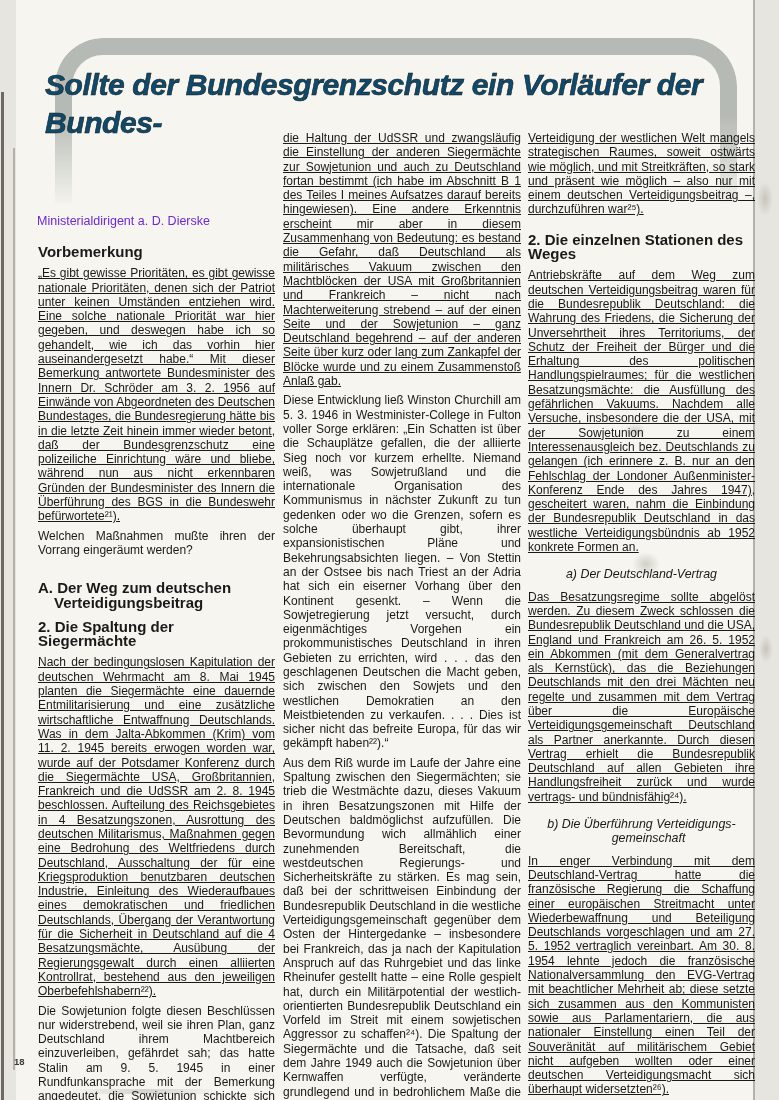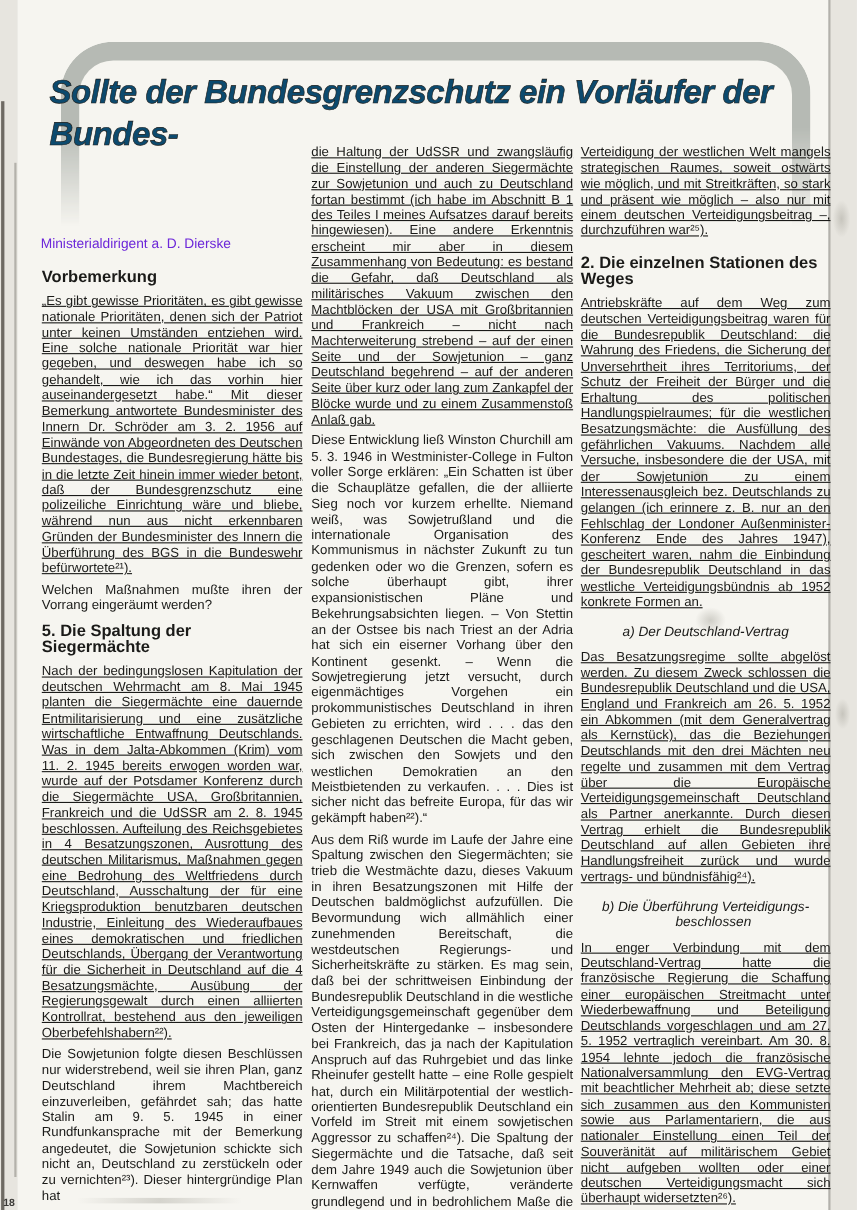--- a/index.html
+++ b/index.html
@@ -59,21 +59,21 @@
 
   .bhead { font-size:15px; font-weight:bold; margin:16px 0 7px; text-align:left; }
   .bhead.first { margin-top:0; }
   .bhead.h-a { margin:24px 0 0; }
   .bhead.h-1 { margin:10px 0 7px; }
   .bhead .cont { display:block; padding-left:16px; }
 
   .subhead { font-size:12.4px; font-style:italic; font-weight:normal; margin:13px 0 8px; text-align:center; }
   .subhead .cont { display:block; padding-left:14px; }
 
-  .pagenum { position:absolute; left:3px; top:1056px; font-size:9.5px; font-weight:bold; color:#3a3936;margin-top:32px; }
+  .pagenum { position:absolute; left:14px; top:1056px; font-size:9.5px; font-weight:bold; color:#3a3936; }
 </style>
 </head>
 <body>
 
 <div class="paper"></div>
 <div class="frame"></div>
 <div class="edge-dark"></div>
 <div class="edge-thin"></div>
 <div class="edge-right"></div>
 <div class="speck s1"></div>
@@ -85,39 +85,43 @@
 <h1 class="title">
   <span>Sollte der Bundesgrenzschutz ein Vorläufer der Bundes-</span>
 </h1>
 
 <div class="author">Ministerialdirigent a. D. Dierske</div>
 
 <div class="col col1">
   <h3 class="bhead first">Vorbemerkung</h3>
   <p class="first">„Es gibt gewisse Prioritäten, es gibt gewisse nationale Prioritäten, denen sich der Patriot unter keinen Umständen entziehen wird. Eine solche nationale Priorität war hier gegeben, und deswegen habe ich so gehandelt, wie ich das vorhin hier auseinandergesetzt habe.“ Mit dieser Bemerkung antwortete Bundesminister des Innern Dr. Schröder am 3. 2. 1956 auf Einwände von Abgeordneten des Deutschen Bundestages, die Bundesregierung hätte bis in die letzte Zeit hinein immer wieder betont, daß der Bundesgrenzschutz eine polizeiliche Einrichtung wäre und bliebe, während nun aus nicht erkennbaren Gründen der Bundesminister des Innern die Überführung des BGS in die Bundeswehr befürwortete²¹).</p>
   <p>Welchen Maßnahmen mußte ihren der Vorrang eingeräumt werden?</p>
-  <h3 class="bhead h-1">5. Die Spaltung der Siegermächte</h3>
+  <h3 class="bhead h-a">
+    <span>A. Der Weg zum deutschen</span>
+    <span class="cont">Verteidigungsbeitrag</span>
+  </h3>
+  <h3 class="bhead h-1">2. Die Spaltung der Siegermächte</h3>
   <p class="first">Nach der bedingungslosen Kapitulation der deutschen Wehrmacht am 8. Mai 1945 planten die Siegermächte eine dauernde Entmilitarisierung und eine zusätzliche wirtschaftliche Entwaffnung Deutschlands. Was in dem Jalta-Abkommen (Krim) vom 11. 2. 1945 bereits erwogen worden war, wurde auf der Potsdamer Konferenz durch die Siegermächte USA, Großbritannien, Frankreich und die UdSSR am 2. 8. 1945 beschlossen. Aufteilung des Reichsgebietes in 4 Besatzungszonen, Ausrottung des deutschen Militarismus, Maßnahmen gegen eine Bedrohung des Weltfriedens durch Deutschland, Ausschaltung der für eine Kriegsproduktion benutzbaren deutschen Industrie, Einleitung des Wiederaufbaues eines demokratischen und friedlichen Deutschlands, Übergang der Verantwortung für die Sicherheit in Deutschland auf die 4 Besatzungsmächte, Ausübung der Regierungsgewalt durch einen alliierten Kontrollrat, bestehend aus den jeweiligen Oberbefehlshabern²²).</p>
   <p>Die Sowjetunion folgte diesen Beschlüssen nur widerstrebend, weil sie ihren Plan, ganz Deutschland ihrem Machtbereich einzuverleiben, gefährdet sah; das hatte Stalin am 9. 5. 1945 in einer Rundfunkansprache mit der Bemerkung angedeutet, die Sowjetunion schickte sich nicht an, Deutschland zu zerstückeln oder zu vernichten²³). Dieser hintergründige Plan hat</p>
 </div>
 
 <div class="col col2">
   <p class="first">die Haltung der UdSSR und zwangsläufig die Einstellung der anderen Siegermächte zur Sowjetunion und auch zu Deutschland fortan bestimmt (ich habe im Abschnitt B 1 des Teiles I meines Aufsatzes darauf bereits hingewiesen). Eine andere Erkenntnis erscheint mir aber in diesem Zusammenhang von Bedeutung: es bestand die Gefahr, daß Deutschland als militärisches Vakuum zwischen den Machtblöcken der USA mit Großbritannien und Frankreich – nicht nach Machterweiterung strebend – auf der einen Seite und der Sowjetunion – ganz Deutschland begehrend – auf der anderen Seite über kurz oder lang zum Zankapfel der Blöcke wurde und zu einem Zusammenstoß Anlaß gab.</p>
   <p>Diese Entwicklung ließ Winston Churchill am 5. 3. 1946 in Westminister-College in Fulton voller Sorge erklären: „Ein Schatten ist über die Schauplätze gefallen, die der alliierte Sieg noch vor kurzem erhellte. Niemand weiß, was Sowjetrußland und die internationale Organisation des Kommunismus in nächster Zukunft zu tun gedenken oder wo die Grenzen, sofern es solche überhaupt gibt, ihrer expansionistischen Pläne und Bekehrungsabsichten liegen. – Von Stettin an der Ostsee bis nach Triest an der Adria hat sich ein eiserner Vorhang über den Kontinent gesenkt. – Wenn die Sowjetregierung jetzt versucht, durch eigenmächtiges Vorgehen ein prokommunistisches Deutschland in ihren Gebieten zu errichten, wird . . . das den geschlagenen Deutschen die Macht geben, sich zwischen den Sowjets und den westlichen Demokratien an den Meistbietenden zu verkaufen. . . . Dies ist sicher nicht das befreite Europa, für das wir gekämpft haben²²).“</p>
   <p>Aus dem Riß wurde im Laufe der Jahre eine Spaltung zwischen den Siegermächten; sie trieb die Westmächte dazu, dieses Vakuum in ihren Besatzungszonen mit Hilfe der Deutschen baldmöglichst aufzufüllen. Die Bevormundung wich allmählich einer zunehmenden Bereitschaft, die westdeutschen Regierungs- und Sicherheitskräfte zu stärken. Es mag sein, daß bei der schrittweisen Einbindung der Bundesrepublik Deutschland in die westliche Verteidigungsgemeinschaft gegenüber dem Osten der Hintergedanke – insbesondere bei Frankreich, das ja nach der Kapitulation Anspruch auf das Ruhrgebiet und das linke Rheinufer gestellt hatte – eine Rolle gespielt hat, durch ein Militärpotential der westlich-orientierten Bundesrepublik Deutschland ein Vorfeld im Streit mit einem sowjetischen Aggressor zu schaffen²⁴). Die Spaltung der Siegermächte und die Tatsache, daß seit dem Jahre 1949 auch die Sowjetunion über Kernwaffen verfügte, veränderte grundlegend und in bedrohlichem Maße die Sicherheitslage des Westens. Es wuchs die Erkenntnis, daß eine</p>
 </div>
 
 <div class="col col3">
   <p class="first">Verteidigung der westlichen Welt mangels strategischen Raumes, soweit ostwärts wie möglich, und mit Streitkräften, so stark und präsent wie möglich – also nur mit einem deutschen Verteidigungsbeitrag –, durchzuführen war²⁵).</p>
   <h3 class="bhead">2. Die einzelnen Stationen des Weges</h3>
   <p class="first">Antriebskräfte auf dem Weg zum deutschen Verteidigungsbeitrag waren für die Bundesrepublik Deutschland: die Wahrung des Friedens, die Sicherung der Unversehrtheit ihres Territoriums, der Schutz der Freiheit der Bürger und die Erhaltung des politischen Handlungspielraumes; für die westlichen Besatzungsmächte: die Ausfüllung des gefährlichen Vakuums. Nachdem alle Versuche, insbesondere die der USA, mit der Sowjetunion zu einem Interessenausgleich bez. Deutschlands zu gelangen (ich erinnere z. B. nur an den Fehlschlag der Londoner Außenminister-Konferenz Ende des Jahres 1947), gescheitert waren, nahm die Einbindung der Bundesrepublik Deutschland in das westliche Verteidigungsbündnis ab 1952 konkrete Formen an.</p>
   <h4 class="subhead">a) Der Deutschland-Vertrag</h4>
   <p class="first">Das Besatzungsregime sollte abgelöst werden. Zu diesem Zweck schlossen die Bundesrepublik Deutschland und die USA, England und Frankreich am 26. 5. 1952 ein Abkommen (mit dem Generalvertrag als Kernstück), das die Beziehungen Deutschlands mit den drei Mächten neu regelte und zusammen mit dem Vertrag über die Europäische Verteidigungsgemeinschaft Deutschland als Partner anerkannte. Durch diesen Vertrag erhielt die Bundesrepublik Deutschland auf allen Gebieten ihre Handlungsfreiheit zurück und wurde vertrags- und bündnisfähig²⁴).</p>
   <h4 class="subhead">
     <span>b) Die Überführung Verteidigungs-</span>
-    <span class="cont">beschlossen</span>
+    <span class="cont">gemeinschaft</span>
   </h4>
   <p class="first">In enger Verbindung mit dem Deutschland-Vertrag hatte die französische Regierung die Schaffung einer europäischen Streitmacht unter Wiederbewaffnung und Beteiligung Deutschlands vorgeschlagen und am 27. 5. 1952 vertraglich vereinbart. Am 30. 8. 1954 lehnte jedoch die französische Nationalversammlung den EVG-Vertrag mit beachtlicher Mehrheit ab; diese setzte sich zusammen aus den Kommunisten sowie aus Parlamentariern, die aus nationaler Einstellung einen Teil der Souveränität auf militärischem Gebiet nicht aufgeben wollten oder einer deutschen Verteidigungsmacht sich überhaupt widersetzten²⁶).</p>
   <h4 class="subhead">c) Londoner Neunmächte-Konferenz</h4>
 
 </div>
 
 <div class="pagenum">18</div>
 
 </body></html>

